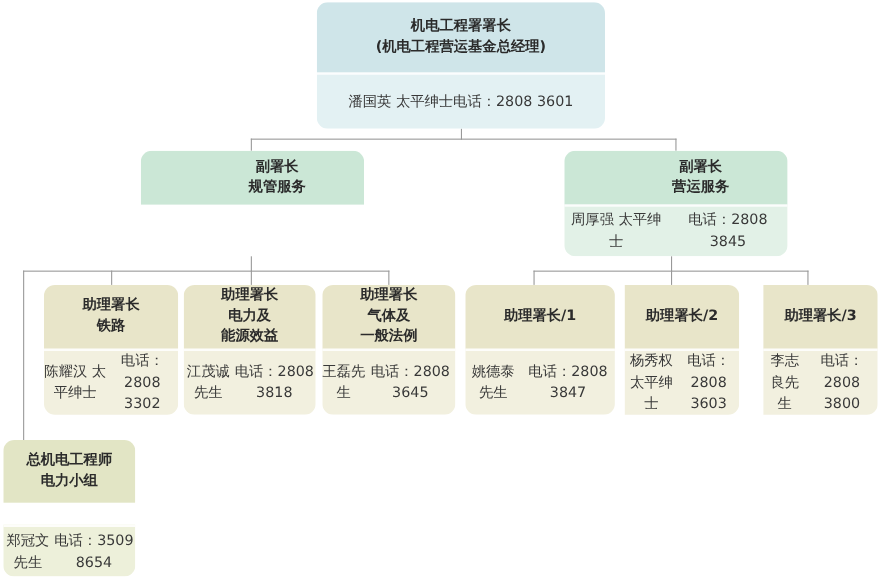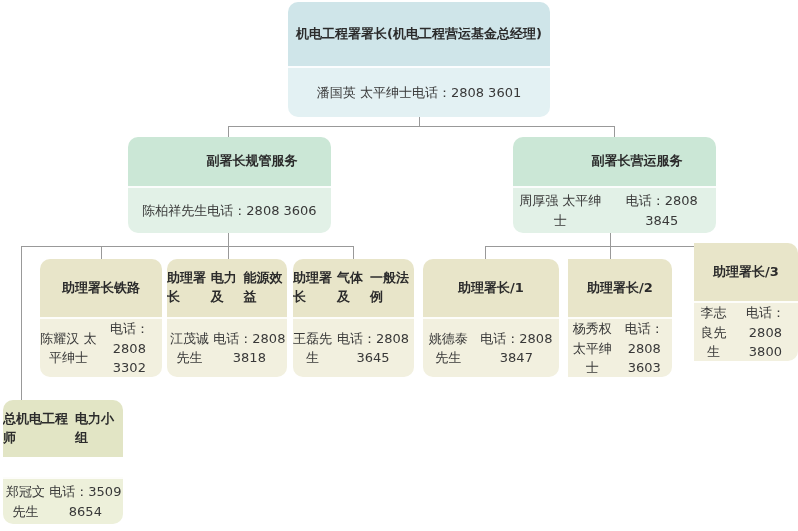--- a/index.html
+++ b/index.html
@@ -12,24 +12,25 @@
   .canvas{position:relative;width:798px;height:531px;overflow:hidden;}
   .node{
     position:absolute;
     border-radius:10px;
     overflow:hidden;
     display:flex;
     flex-direction:column;
     box-sizing:border-box;
   }
   .node-header{
-    display:flex;flex-direction:row;justify-content:center;align-items:center;
+    display:flex;flex-direction:column;justify-content:center;align-items:center;
     font-weight:bold;
     color:var(--title-text,#2b2b2b);
     font-size:13px;line-height:1.45;
+    text-align:center;
     flex:0 0 auto;
   }
   .node-body{
     flex:1 1 auto;
     display:flex;flex-direction:row;justify-content:center;align-items:center;
     color:var(--body-text,#383838);
     font-size:13px;line-height:1.5;
     text-align:center;
     border-top:2px solid rgba(255,255,255,0.85);
   }
@@ -76,24 +77,20 @@
     <div class="node-body">
       <div>潘国英 太平绅士</div>
       <div>电话：2808 3601</div>
     </div>
   </div>
 
   <div class="node lv2" style="left:128px;top:137px;width:203px;height:96px;">
     <div class="node-header" style="height:49px;">
       <div>副署长</div>
       <div>规管服务</div>
-    </div>
-    <div class="node-body">
-      <div>陈柏祥先生</div>
-      <div>电话：2808 3606</div>
     </div>
   </div>
 
   <div class="node lv2" style="left:513px;top:137px;width:203px;height:96px;">
     <div class="node-header" style="height:49px;">
       <div>副署长</div>
       <div>营运服务</div>
     </div>
     <div class="node-body">
       <div>周厚强 太平绅士</div>
@@ -149,21 +146,21 @@
   <div class="node lv3" style="left:551px;top:259px;width:121px;height:118px;padding-left:17px;">
     <div class="node-header" style="height:58px;">
       <div>助理署长/2</div>
     </div>
     <div class="node-body">
       <div>杨秀权 太平绅士</div>
       <div>电话：2808 3603</div>
     </div>
   </div>
 
-  <div class="node lv3" style="left:679px;top:243px;width:119px;height:118px;padding-left:15px;">
+  <div class="node lv3" style="left:679px;top:259px;width:119px;height:118px;padding-left:15px;">
     <div class="node-header" style="height:58px;">
       <div>助理署长/3</div>
     </div>
     <div class="node-body">
       <div>李志良先生</div>
       <div>电话：2808 3800</div>
     </div>
   </div>
 
   <div class="node lv4" style="left:3px;top:400px;width:120px;height:124px;gap:20px;">

